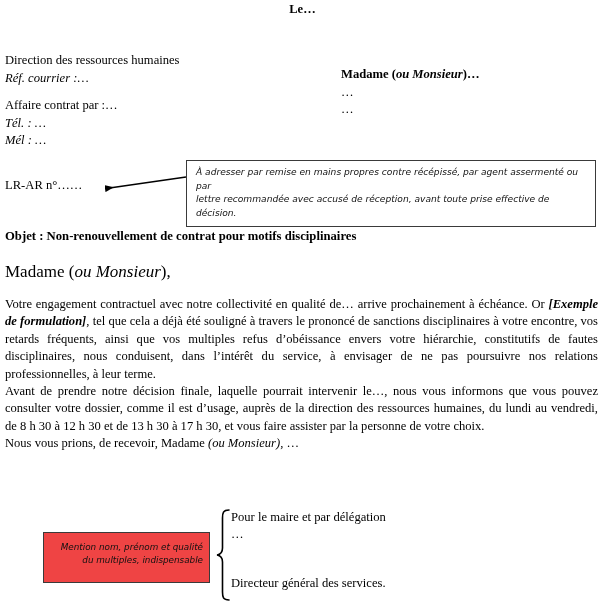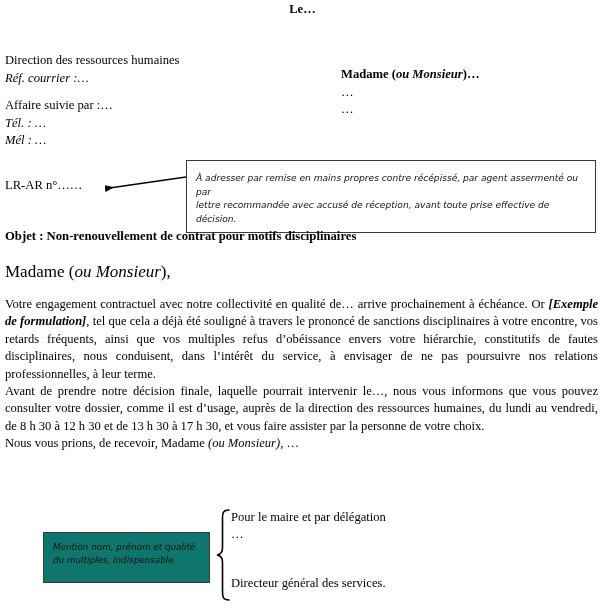--- a/index.html
+++ b/index.html
@@ -63,21 +63,21 @@
     left: 5px; top: 178px;
     font-size: 12.6px;
   }
 
   
   #callout-top {
     left: 186px; top: 160px;
     width: 410px;
     box-sizing: border-box;
     border: 1px solid #3a3a3a;
-    padding: 11px 7px 6px 9px;
+    padding: 5px 7px 6px 9px;
     font-family: "DejaVu Sans", sans-serif;
     font-style: italic;
     font-size: 9.1px;
     line-height: 13.6px;
     background: #ffffff;
     color: #111;
   }
 
   
   #callout-arrow {
@@ -118,22 +118,23 @@
     left: 43px; top: 532px;
     width: 167px;
     height: 51px;
     box-sizing: border-box;
     border: 1px solid #3a3a3a;
     padding: 8px 6px 0 9px;
     font-family: "DejaVu Sans", sans-serif;
     font-style: italic;
     font-size: 8.8px;
     line-height: 13.4px;
-    background: #0f766e;
+    background: #ef4444;
     color: #111;
+    text-align: right;
   }
 
   #signature-brace {
     left: 212px; top: 508px;
     width: 22px; height: 94px;
   }
 
   #signature-lines {
     left: 231px; top: 509px;
     width: 330px;
@@ -147,21 +148,21 @@
 <body>
 
 <div class="page">
 
   <div class="abs" id="date-line">Le…</div>
 
   <div class="abs" id="sender-block">
     <div class="hdr">Direction des ressources humaines</div>
     <div class="sub">Réf. courrier :…</div>
     <div class="gap"></div>
-    <div class="hdr">Affaire suivie par :…</div>
+    <div class="hdr">Affaire contrat par :…</div>
     <div class="sub">Tél. : …</div>
     <div class="sub">Mél : …</div>
   </div>
 
   <div class="abs" id="recipient-block">
     <div class="rcp-name"><span>Madame (</span><em>ou Monsieur</em><span>)…</span></div>
     <div class="dots">…</div>
     <div class="dots">…</div>
   </div>
 

